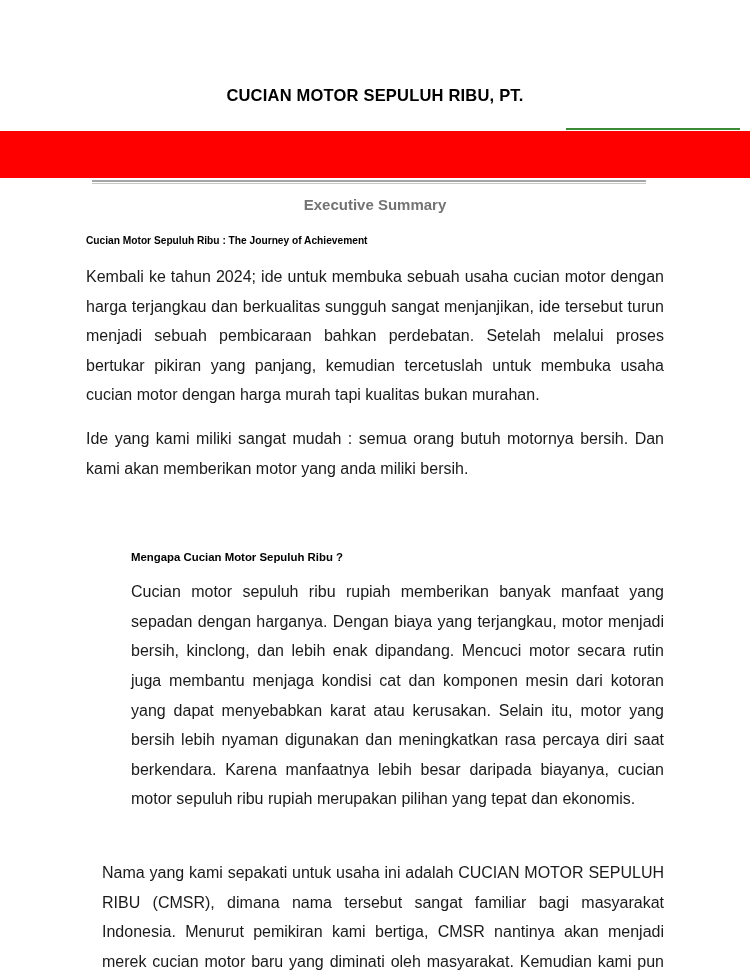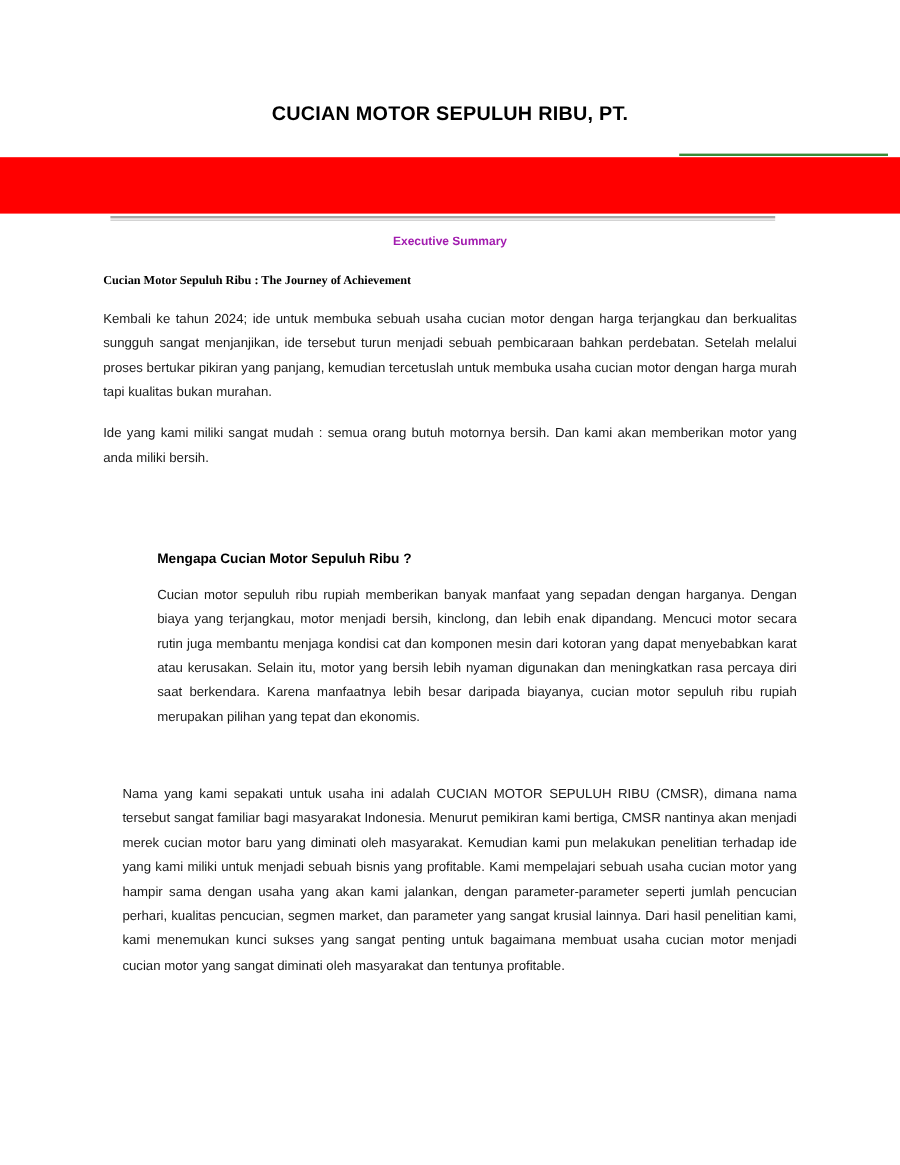--- a/index.html
+++ b/index.html
@@ -75,36 +75,35 @@
   
   .content {
     position: absolute;
     top: 196px;
     left: 86px;
     width: 578px;
   }
 
   .section-heading {
     text-align: center;
-    font-size: 10px;
+    font-size: 15px;
     font-weight: bold;
-    color: #a21caf;
+    color: #737373;
     margin: 0 0 22px 0;
   }
 
   .subtitle {
     font-size: 10.2px;
     font-weight: bold;
     color: #000000;
     margin: 0 0 16px 0;
-    font-family: Liberation Serif, serif;
   }
 
   p.body-text {
-    font-size: 11px;
+    font-size: 16px;
     line-height: 1.85;
     text-align: justify;
     margin: 0 0 14px 0;
     color: #1a1a1a;
   }
 
   .indented-block {
     margin-left: 45px;
     margin-top: 68px;
   }

